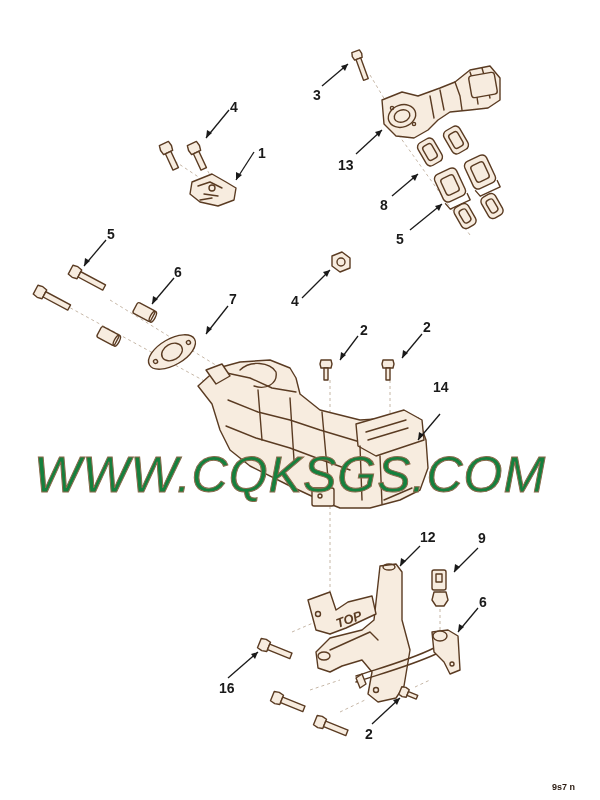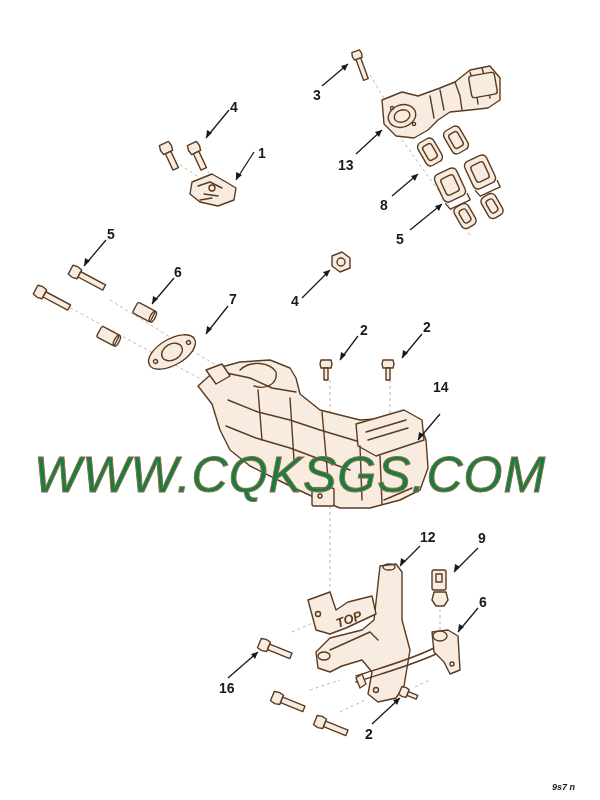--- a/index.html
+++ b/index.html
@@ -270,14 +270,14 @@
   <span class="callout" style="left:479px;top:595px">6</span>
   <span class="callout" style="left:420px;top:530px">12</span>
   <span class="callout" style="left:338px;top:158px">13</span>
   <span class="callout" style="left:433px;top:380px">14</span>
   <span class="callout" style="left:219px;top:681px">16</span>
   <span class="callout" style="left:396px;top:232px">5</span>
 
   <span class="wm" style="left:34px;top:450px;font-size:50px;">WWW.CQKSGS.COM</span>
   <span class="wm" style="left:358px;top:768px;font-size:31px;margin-top:44px;">023-65830950</span>
 
-  <span class="ref" style="left:552px;top:782px;font-style:italic;">9s7 n</span>
+  <span class="ref" style="left:552px;top:782px;">9s7 n</span>
 </div>
 
 </body></html>

